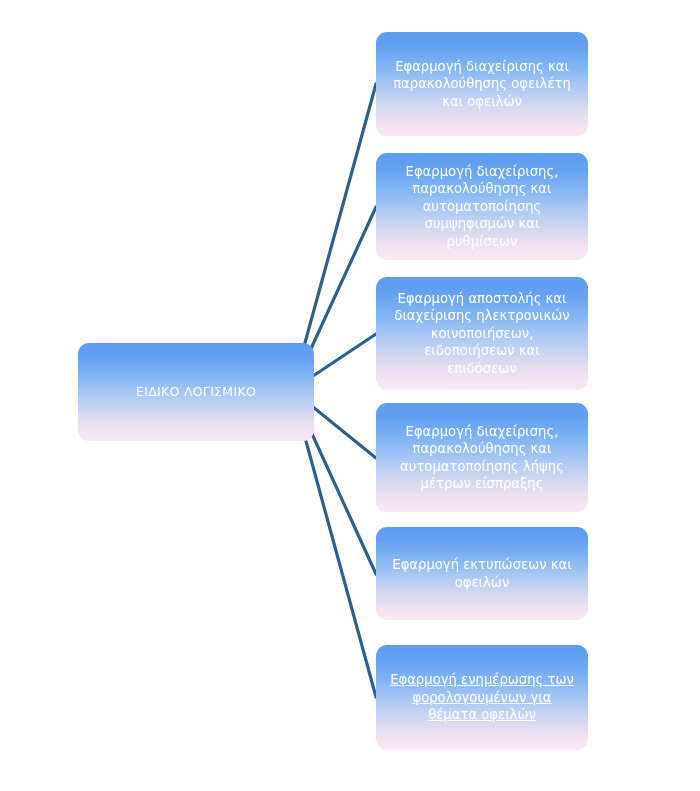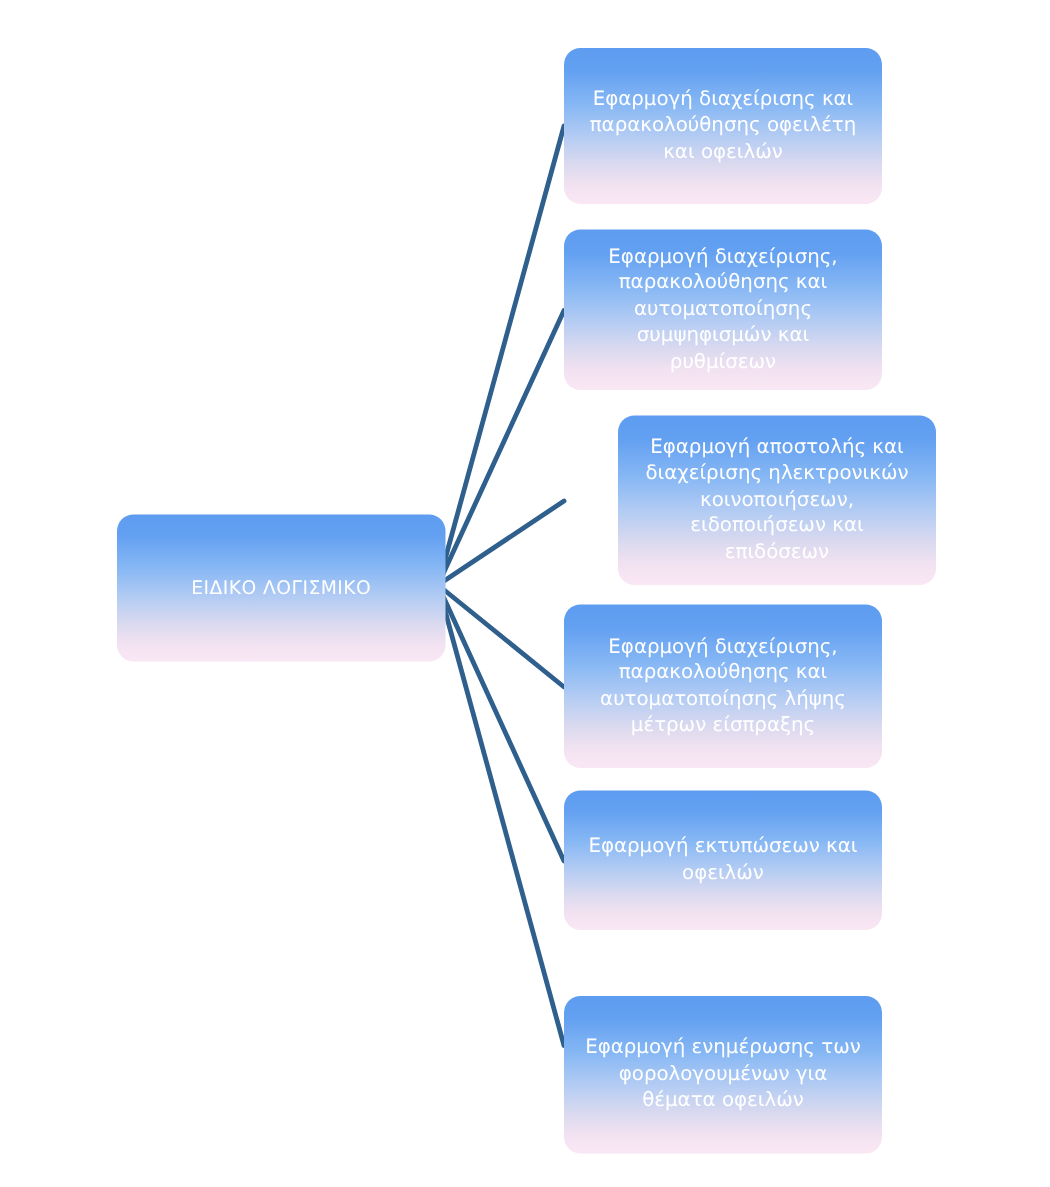--- a/index.html
+++ b/index.html
@@ -81,57 +81,57 @@
     <g id="connector-group" stroke="#2f5f8c" stroke-width="3.2" stroke-linecap="round" fill="none">
       <line x1="292" y1="390" x2="376" y2="84"></line>
       <line x1="292" y1="390" x2="376" y2="207"></line>
       <line x1="292" y1="390" x2="376" y2="334"></line>
       <line x1="292" y1="390" x2="376" y2="458"></line>
       <line x1="292" y1="390" x2="376" y2="574"></line>
       <line x1="292" y1="390" x2="376" y2="697"></line>
     </g>
   </svg>
 
-  <div class="node" id="root-node" style="left: 78px; top: 343px; width: 219px; height: 98px;">
+  <div class="node" id="root-node" style="left: 78px; top: 343px; width: 236px; height: 98px;">
     <span class="node-text">ΕΙΔΙΚΟ ΛΟΓΙΣΜΙΚΟ</span>
   </div>
 
   <div class="node branch-node" id="branch-node-1" style="left: 376px; top: 32px; width: 212px; height: 104px;">
     <span class="node-text">Εφαρμογή διαχείρισης και
 παρακολούθησης οφειλέτη
 και οφειλών</span>
   </div>
 
   <div class="node branch-node" id="branch-node-2" style="left: 376px; top: 153px; width: 212px; height: 107px;">
     <span class="node-text">Εφαρμογή διαχείρισης,
 παρακολούθησης και
 αυτοματοποίησης
 συμψηφισμών και
 ρυθμίσεων</span>
   </div>
 
-  <div class="node branch-node" id="branch-node-3" style="left: 376px; top: 277px; width: 212px; height: 113px; margin-left: 36px;">
+  <div class="node branch-node" id="branch-node-3" style="left: 376px; top: 277px; width: 212px; height: 113px;">
     <span class="node-text">Εφαρμογή αποστολής και
 διαχείρισης ηλεκτρονικών
 κοινοποιήσεων,
 ειδοποιήσεων και
 επιδόσεων</span>
   </div>
 
   <div class="node branch-node" id="branch-node-4" style="left: 376px; top: 403px; width: 212px; height: 109px;">
     <span class="node-text">Εφαρμογή διαχείρισης,
 παρακολούθησης και
 αυτοματοποίησης λήψης
 μέτρων είσπραξης</span>
   </div>
 
   <div class="node branch-node" id="branch-node-5" style="left: 376px; top: 527px; width: 212px; height: 93px;">
     <span class="node-text">Εφαρμογή εκτυπώσεων και
 οφειλών</span>
   </div>
 
-  <div class="node branch-node" id="branch-node-6" style="left: 376px; top: 664px; width: 212px; height: 105px;">
+  <div class="node branch-node" id="branch-node-6" style="left: 376px; top: 645px; width: 212px; height: 105px; text-decoration: underline;">
     <span class="node-text">Εφαρμογή ενημέρωσης των
 φορολογουμένων για
 θέματα οφειλών</span>
   </div>
 
 </div>
 
 </body></html>

